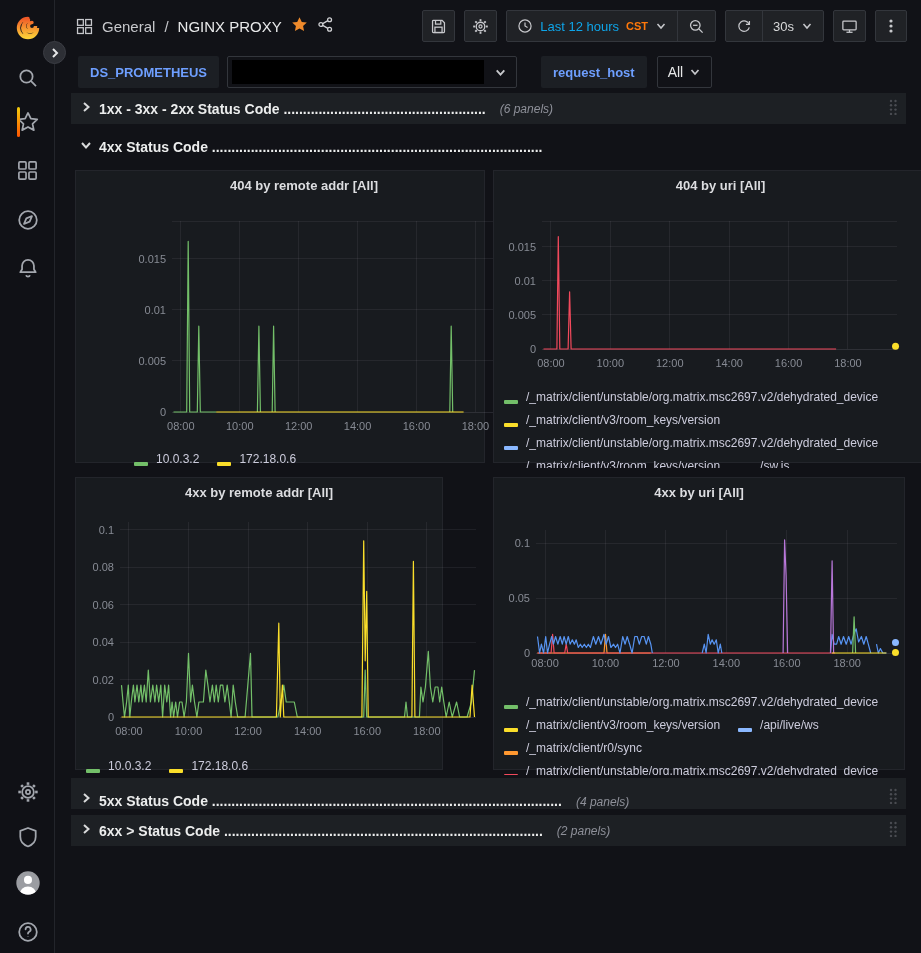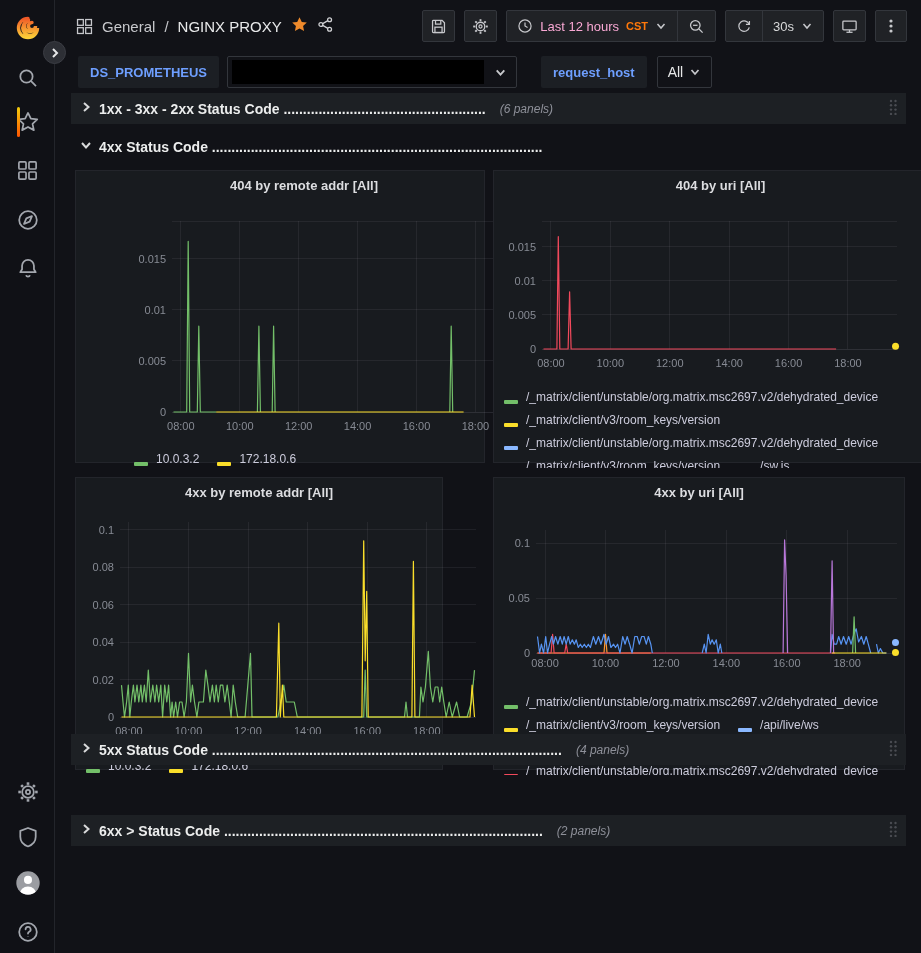--- a/index.html
+++ b/index.html
@@ -23,21 +23,21 @@
   .crumb-title { font-size:15px; color:#e8e9ea; cursor:pointer; }
   .star-icon svg { fill:#ef8a2b; stroke:none; }
   .share-icon svg { stroke:#d0d1d4; fill:none; stroke-width:1.5; }
   .hdr-right { margin-left:auto; display:flex; align-items:center; gap:9px; }
   .hbtn { height:32px; min-width:32px; background:#202226; border:1px solid #33363c; border-radius:2px; display:flex; align-items:center; justify-content:center; padding:0 7px; cursor:pointer; }
   .hbtn svg { stroke:#c7c8cc; fill:none; stroke-width:1.5; }
   .hgroup { display:flex; align-items:center; height:32px; background:#202226; border:1px solid #33363c; border-radius:2px; }
   .hgroup .seg { display:flex; align-items:center; gap:7px; padding:0 10px; height:100%; cursor:pointer; }
   .hgroup .seg + .seg { border-left:1px solid #33363c; }
   .hgroup svg { stroke:#c7c8cc; fill:none; stroke-width:1.5; }
-  .time-text { font-size:13px; color:#f9a8d4; font-weight:500; }
+  .time-text { font-size:13px; color:#0ea5e9; font-weight:500; }
   .tz-text { font-size:11px; color:#ff780a; font-weight:700; }
   .refresh-text { font-size:13px; color:#d8d9da; font-weight:500; }
 
   
   .varrow { position:absolute; left:56px; top:52px; width:865px; height:40px; display:flex; align-items:center; gap:8px; padding-left:22px; }
   .var-label { height:32px; display:flex; align-items:center; padding:0 12px; background:#1c1f24; border-radius:2px; font-size:13px; font-weight:600; color:#6e9fff; cursor:pointer; }
   .var-select { height:32px; width:290px; background:#111217; border:1px solid #33363c; border-radius:2px; display:flex; align-items:center; cursor:pointer; }
   .redacted { width:252px; height:24px; background:#000; margin-left:4px; }
   .var-select svg { stroke:#c7c8cc; fill:none; stroke-width:1.7; margin-left:10px; }
   .var-all { height:32px; background:#111217; border:1px solid #33363c; border-radius:2px; display:flex; align-items:center; gap:6px; padding:0 10px; font-size:14px; color:#e6e7e8; cursor:pointer; margin-left:2px; }
@@ -511,21 +511,21 @@
         </div>
         <div class="legend-row">
           <span class="legend-item">
             <span class="swatch" style="background: rgb(242, 73, 92);"></span>
             <span class="legend-label">/_matrix/client/unstable/org.matrix.msc2697.v2/dehydrated_device</span>
           </span>
         </div>
       </div>
   </div>
 
-  <div class="dashrow" style="top:734px;">
+  <div class="dashrow" style="top:778px;align-items:flex-end;">
     <span class="row-chev">
       <svg width="14" height="14" viewBox="0 0 14 14">
           <polyline points="5,3 9.5,7 5,11"></polyline>
         </svg></span>
     <span class="row-title"><span>5xx Status Code</span> <span>..........................................................................................</span></span>
     <span class="row-count">(4 panels)</span>
     <span class="row-drag">
       <svg width="10" height="18" viewBox="0 0 10 18">
           <circle cx="3" cy="3" r="1.2"></circle>
           <circle cx="7.5" cy="3" r="1.2"></circle>

